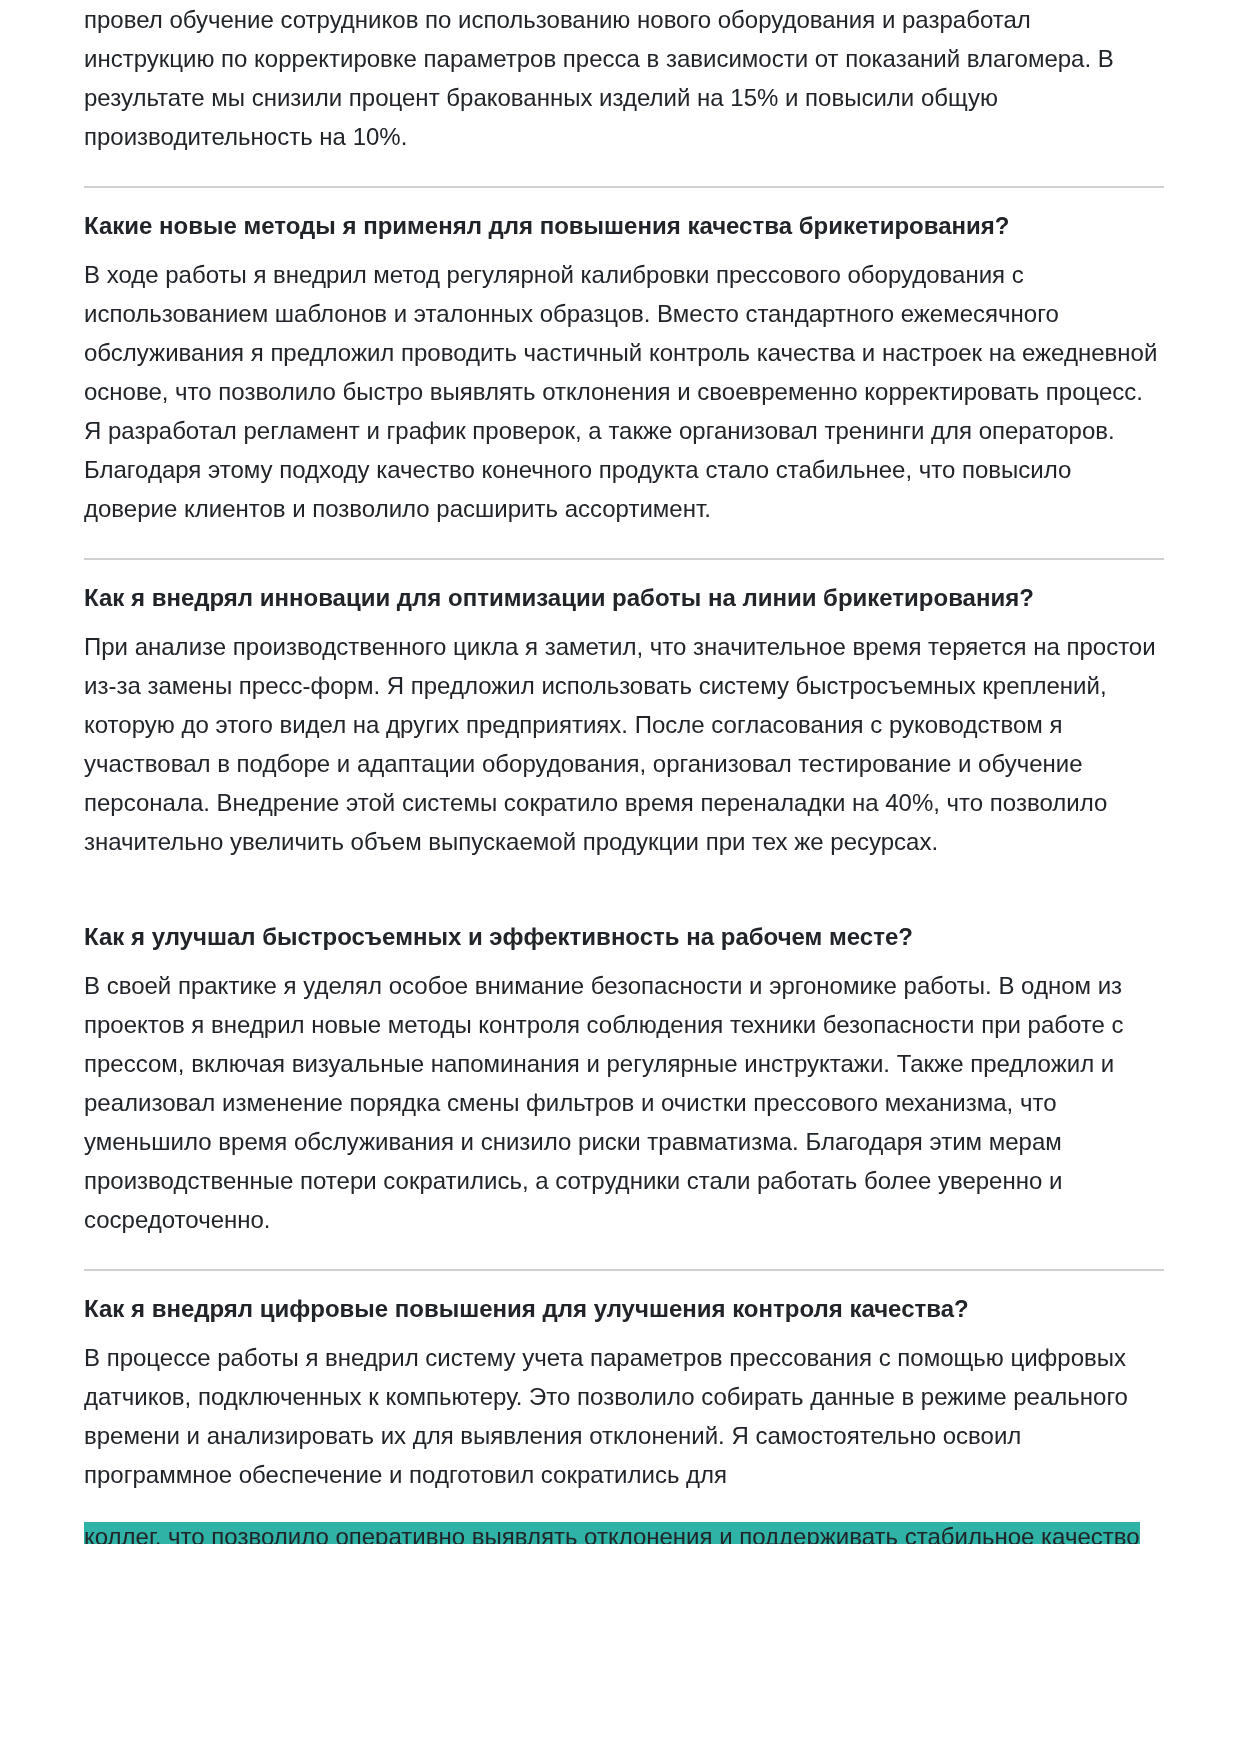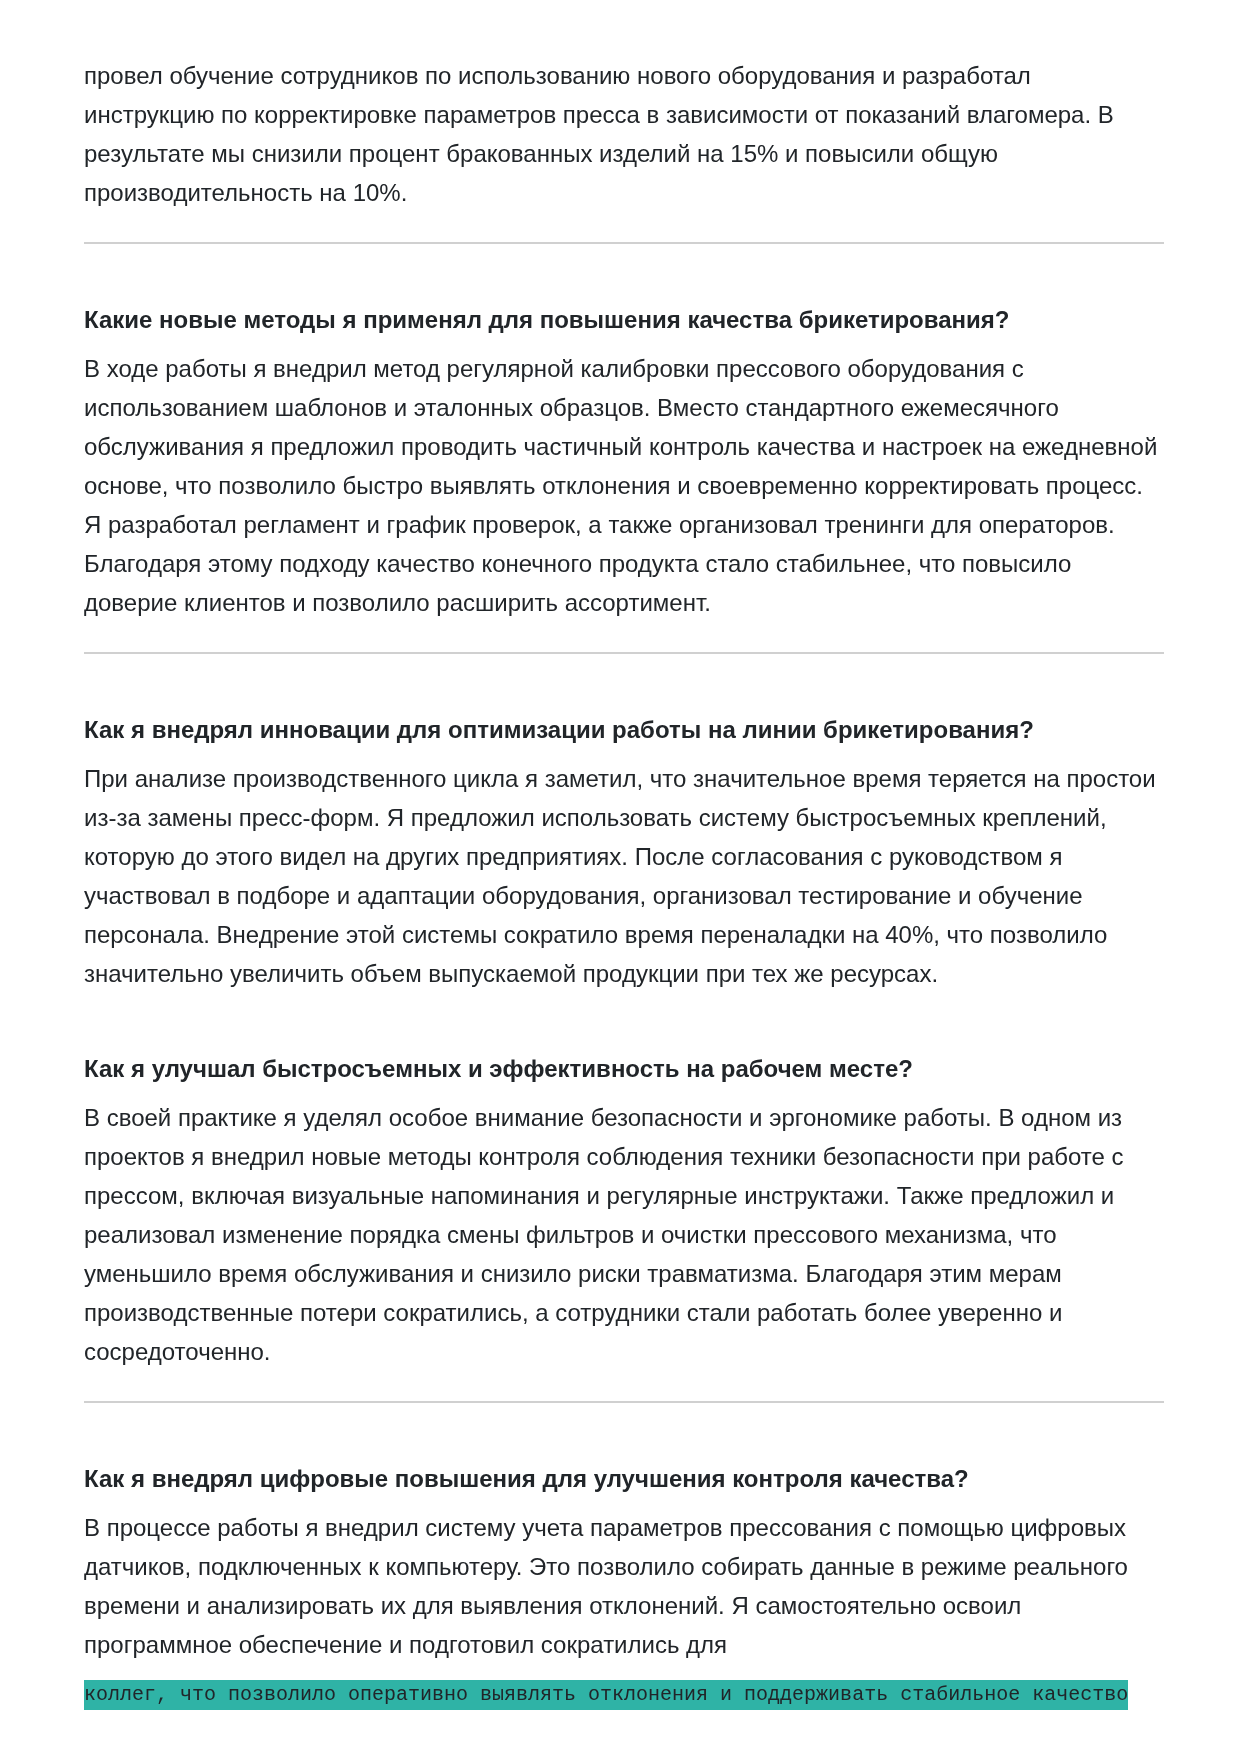--- a/index.html
+++ b/index.html
@@ -15,21 +15,20 @@
   }
   body {
     background: var(--bg);
     overflow: hidden;
     font-family: "Liberation Sans", "DejaVu Sans", sans-serif;
     color: var(--text);
   }
   .page {
     width: 1080px;
     margin-left: 84px;
-    padding-top: 56px;
   }
   .para {
     font-size: 24px;
     line-height: 39px;
     font-weight: 400;
     text-align: left;
     margin-top: 10px;
   }
   .para.first {
     margin-top: 0;
@@ -38,40 +37,39 @@
     border: none;
     border-top: 2px solid var(--divider);
     height: 0;
     width: 100%;
     margin-top: 30px;
   }
   .heading {
     font-size: 24px;
     line-height: 39px;
     font-weight: 700;
-    margin-top: 56px;
+    margin-top: 18px;
   }
   .heading.no-rule {
     margin-top: 56px;
   }
   .clipped-line {
     position: relative;
     height: 50px;
     overflow: hidden;
   }
   .clipped-line .highlight {
     position: absolute;
-    top: 16px;
+    top: 28px;
     left: 0;
     white-space: nowrap;
-    font-size: 20px;
+    font-size: 24px;
     line-height: 30px;
     background: var(--highlight);
     color: var(--text);
-    font-family: Liberation Mono, monospace;
   }
 </style>
 </head>
 <body>
 
 <div class="page">
 
   <p class="para first">провел обучение сотрудников по использованию нового оборудования и разработал инструкцию по корректировке параметров пресса в зависимости от показаний влагомера. В результате мы снизили процент бракованных изделий на 15% и повысили общую производительность на 10%.</p>
 
   <hr class="divider">

